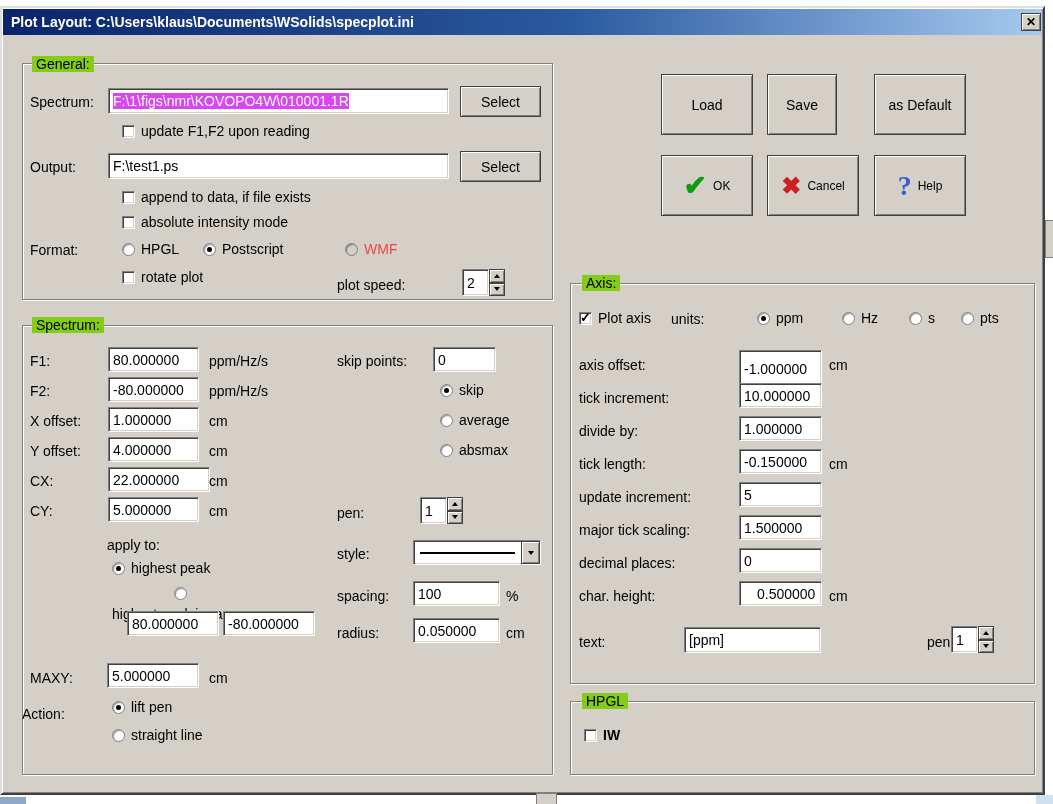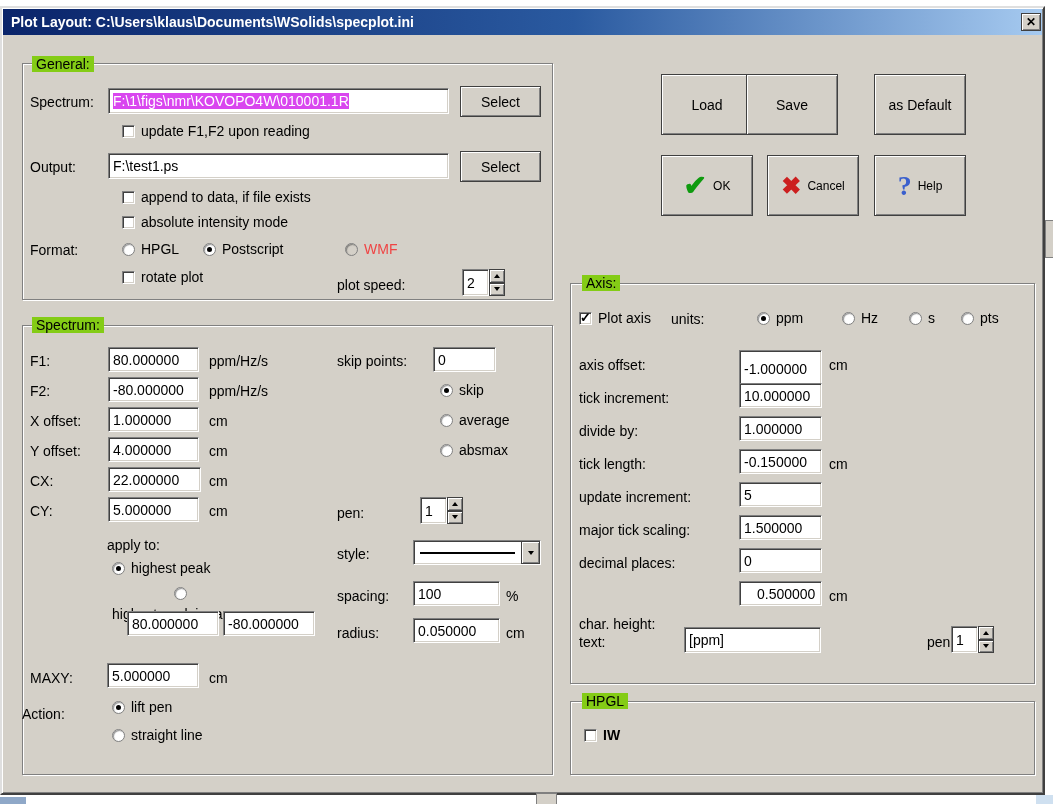--- a/index.html
+++ b/index.html
@@ -170,21 +170,21 @@
 
 <span class="abs lbl" style="left:30px;top:413px;">X offset:</span>
 <input class="abs tfield" style="left: 108px; top: 407px; width: 91px; height: 25px;" value="1.000000">
 <span class="abs lbl" style="left:209px;top:413px;">cm</span>
 
 <span class="abs lbl" style="left:30px;top:443px;">Y offset:</span>
 <input class="abs tfield" style="left: 108px; top: 437px; width: 91px; height: 25px;" value="4.000000">
 <span class="abs lbl" style="left:209px;top:443px;">cm</span>
 
 <span class="abs lbl" style="left:30px;top:473px;">CX:</span>
-<input class="abs tfield" style="left: 108px; top: 467px; width: 93px; height: 25px;" value="22.000000">
+<input class="abs tfield" style="left: 108px; top: 467px; width: 102px; height: 25px;" value="22.000000">
 <span class="abs lbl" style="left:209px;top:473px;">cm</span>
 
 <span class="abs lbl" style="left:30px;top:503px;">CY:</span>
 <input class="abs tfield" style="left: 108px; top: 497px; width: 91px; height: 25px;" value="5.000000">
 <span class="abs lbl" style="left:209px;top:503px;">cm</span>
 
 <span class="abs lbl" style="left:337px;top:353px;">skip points:</span>
 <input class="abs tfield" style="left: 433px; top: 347px; width: 63px; height: 25px;" value="0">
 
 <div class="abs row" style="left:440px;top:382px;">
@@ -249,21 +249,21 @@
 <div class="abs row" style="left:112px;top:699px;">
   <span class="radio sel"></span>
   <span class="lbl">lift pen</span>
 </div>
 <div class="abs row" style="left:112px;top:727px;">
   <span class="radio"></span>
   <span class="lbl">straight line</span>
 </div>
 
 <button class="abs btn" style="left:661px;top:74px;width:92px;height:61px;">Load</button>
-<button class="abs btn" style="left:746px;top:74px;width:92px;height:61px;">Save</button>
+<button class="abs btn" style="left:767px;top:74px;width:70px;height:61px;">Save</button>
 <button class="abs btn" style="left:874px;top:74px;width:92px;height:61px;">as Default</button>
 
 <button class="abs btn" style="left:661px;top:155px;width:92px;height:61px;">
   <span class="icon-ok">✔</span>
   <span class="btn-sub">OK</span>
 </button>
 <button class="abs btn" style="left:767px;top:155px;width:92px;height:61px;">
   <span class="icon-cancel">✖</span>
   <span class="btn-sub">Cancel</span>
 </button>
@@ -313,21 +313,21 @@
 
 <span class="abs lbl" style="left:579px;top:489px;">update increment:</span>
 <input class="abs tfield" style="left: 739px; top: 482px; width: 83px; height: 25px;" value="5">
 
 <span class="abs lbl" style="left:579px;top:522px;">major tick scaling:</span>
 <input class="abs tfield" style="left: 739px; top: 515px; width: 83px; height: 25px;" value="1.500000">
 
 <span class="abs lbl" style="left:579px;top:555px;">decimal places:</span>
 <input class="abs tfield" style="left: 739px; top: 548px; width: 83px; height: 25px;" value="0">
 
-<span class="abs lbl" style="left:579px;top:588px;margin-top:28px;">char. height:</span>
+<span class="abs lbl" style="left:579px;top:588px;">char. height:</span>
 <input class="abs tfield" style="left: 739px; top: 581px; width: 83px; height: 25px; padding-left: 17px;" value="0.500000">
 <span class="abs lbl" style="left:829px;top:588px;">cm</span>
 
 <span class="abs lbl" style="left:579px;top:634px;">text:</span>
 <input class="abs tfield" style="left: 684px; top: 627px; width: 137px; height: 26px;" value="[ppm]">
 <span class="abs lbl" style="left:927px;top:634px;">pen:</span>
 <div class="abs spin" style="left:951px;top:626px;">
   <input class="tfield spinfield" value="1" style="">
   <div class="spinbtns">
     <button class="spinbtn">

